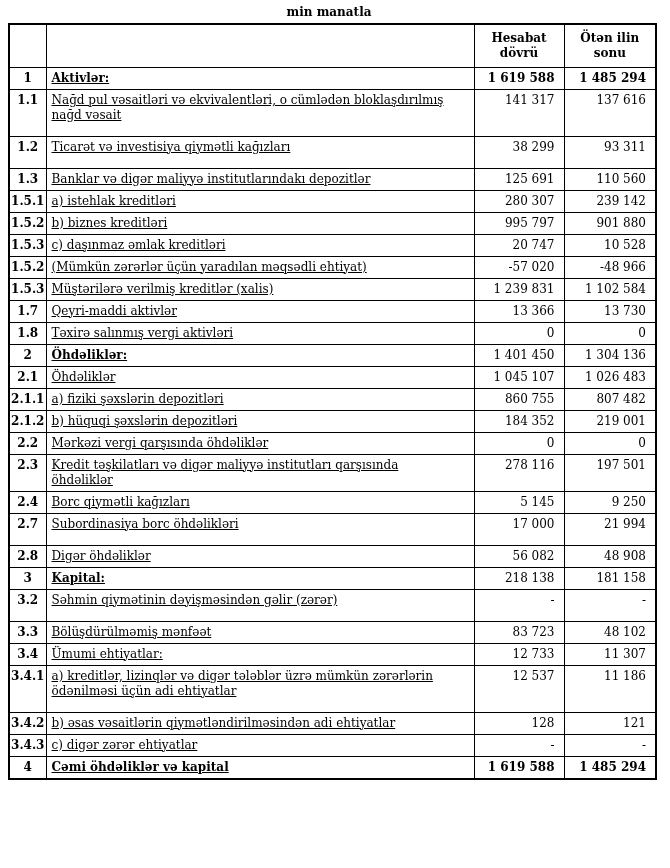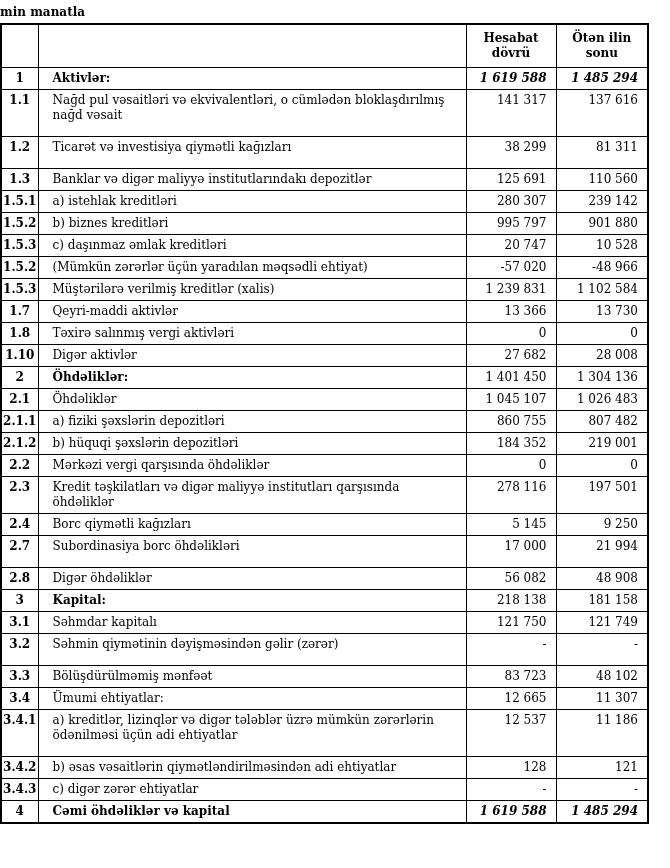--- a/index.html
+++ b/index.html
@@ -11,29 +11,30 @@
   .page {
     width: 670px;
     height: 868px;
     background: #ffffff;
     color: #000000;
     font-family: "DejaVu Serif", "Liberation Serif", serif;
     box-sizing: border-box;
     overflow: hidden;
   }
   .unit-note {
-    text-align: left;
+    text-align: center;
     font-weight: bold;
     font-size: 12px;
     line-height: 14px;
     padding: 5px 12px 4px 0;
   }
   table.balance {
     border-collapse: collapse;
     table-layout: fixed;
+    margin-left: 8px;
     width: 647px;
     border: 2px solid #000000;
   }
   table.balance th, table.balance td {
     border: 1.5px solid #000000;
     font-size: 12px;
     color: #000000;
     box-sizing: border-box;
   }
   thead th {
@@ -49,30 +50,31 @@
     line-height: 15px;
     padding: 3px 6px 3px 6px;
   }
   td.c-num {
     text-align: center;
     font-weight: bold;
     padding-left: 1px;
     padding-right: 1px;
   }
   td.c-desc {
-    padding-left: 14px;
+    padding-left: 5px;
     padding-right: 10px;
+    text-decoration: underline;
   }
   td.c-val {
     text-align: right;
     padding-right: 9px;
     white-space: nowrap;
   }
   tr.section td.c-desc { font-weight: bold; }
-  tr.boldvals td.c-val { font-weight: bold; font-style: italic; }
+  tr.boldvals td.c-val { font-weight: bold; }
   tr.pad td { padding-bottom: 13px; }
 </style>
 </head>
 <body>
 
 <div class="page">
   <div class="unit-note">min manatla</div>
 
   <table class="balance">
     <colgroup>
@@ -99,21 +101,21 @@
         <tr class="pad">
     <td class="c-num">1.1</td>
     <td class="c-desc">Nağd pul vəsaitləri və ekvivalentləri, o cümlədən bloklaşdırılmış nağd vəsait</td>
     <td class="c-val">141 317</td>
     <td class="c-val">137 616</td>
   </tr>
         <tr class="pad">
     <td class="c-num">1.2</td>
     <td class="c-desc">Ticarət və investisiya qiymətli kağızları</td>
     <td class="c-val">38 299</td>
-    <td class="c-val">81 311</td>
+    <td class="c-val">93 311</td>
   </tr>
         <tr>
     <td class="c-num">1.3</td>
     <td class="c-desc">Banklar və digər maliyyə institutlarındakı depozitlər</td>
     <td class="c-val">125 691</td>
     <td class="c-val">110 560</td>
   </tr>
         <tr>
     <td class="c-num">1.5.1</td>
     <td class="c-desc">a) istehlak kreditləri</td>
@@ -148,26 +150,20 @@
     <td class="c-num">1.7</td>
     <td class="c-desc">Qeyri-maddi aktivlər</td>
     <td class="c-val">13 366</td>
     <td class="c-val">13 730</td>
   </tr>
         <tr>
     <td class="c-num">1.8</td>
     <td class="c-desc">Təxirə salınmış vergi aktivləri</td>
     <td class="c-val">0</td>
     <td class="c-val">0</td>
-  </tr>
-        <tr>
-    <td class="c-num">1.10</td>
-    <td class="c-desc">Digər aktivlər</td>
-    <td class="c-val">27 682</td>
-    <td class="c-val">28 008</td>
   </tr>
         <tr class="section">
     <td class="c-num">2</td>
     <td class="c-desc">Öhdəliklər:</td>
     <td class="c-val">1 401 450</td>
     <td class="c-val">1 304 136</td>
   </tr>
         <tr>
     <td class="c-num">2.1</td>
     <td class="c-desc">Öhdəliklər</td>
@@ -215,42 +211,36 @@
     <td class="c-desc">Digər öhdəliklər</td>
     <td class="c-val">56 082</td>
     <td class="c-val">48 908</td>
   </tr>
         <tr class="section">
     <td class="c-num">3</td>
     <td class="c-desc">Kapital:</td>
     <td class="c-val">218 138</td>
     <td class="c-val">181 158</td>
   </tr>
-        <tr>
-    <td class="c-num">3.1</td>
-    <td class="c-desc">Səhmdar kapitalı</td>
-    <td class="c-val">121 750</td>
-    <td class="c-val">121 749</td>
-  </tr>
         <tr class="pad">
     <td class="c-num">3.2</td>
     <td class="c-desc">Səhmin qiymətinin dəyişməsindən gəlir (zərər)</td>
     <td class="c-val">-</td>
     <td class="c-val">-</td>
   </tr>
         <tr>
     <td class="c-num">3.3</td>
     <td class="c-desc">Bölüşdürülməmiş mənfəət</td>
     <td class="c-val">83 723</td>
     <td class="c-val">48 102</td>
   </tr>
         <tr>
     <td class="c-num">3.4</td>
     <td class="c-desc">Ümumi ehtiyatlar:</td>
-    <td class="c-val">12 665</td>
+    <td class="c-val">12 733</td>
     <td class="c-val">11 307</td>
   </tr>
         <tr class="pad">
     <td class="c-num">3.4.1</td>
     <td class="c-desc">a) kreditlər, lizinqlər və digər tələblər üzrə mümkün zərərlərin ödənilməsi üçün adi ehtiyatlar</td>
     <td class="c-val">12 537</td>
     <td class="c-val">11 186</td>
   </tr>
         <tr>
     <td class="c-num">3.4.2</td>

